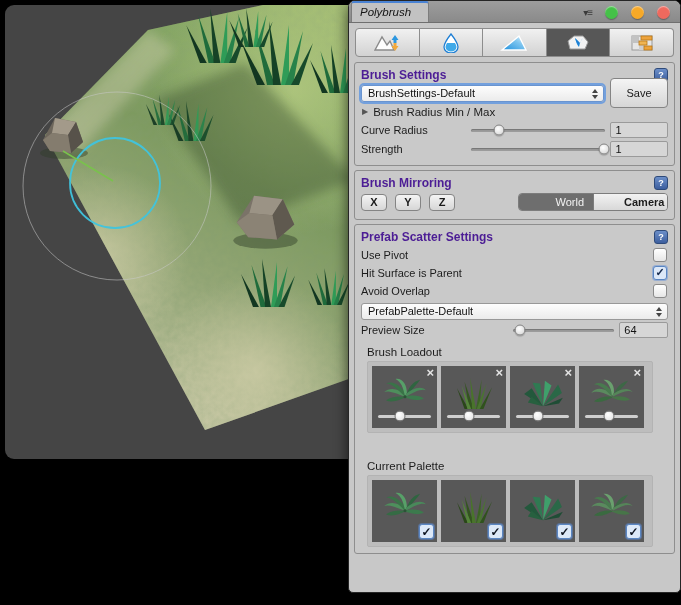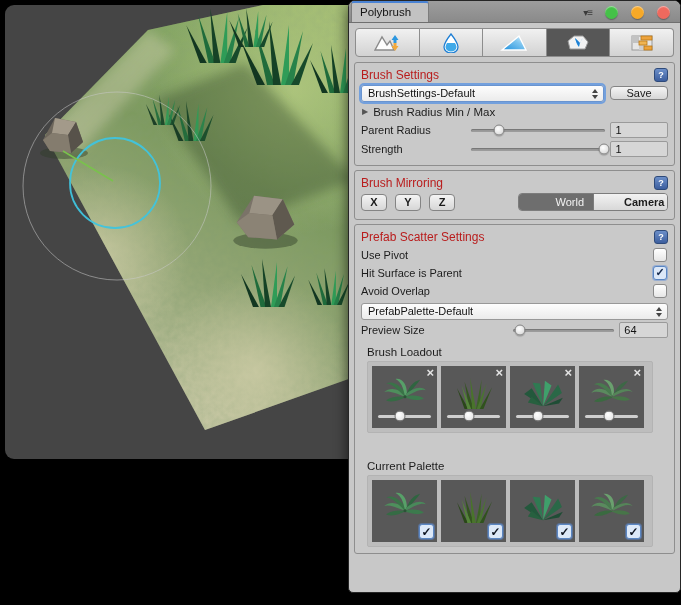--- a/index.html
+++ b/index.html
@@ -12,42 +12,42 @@
   .scene-panel svg { display:block; }
 
   
   .window { position:absolute; left:348px; top:0; width:333px; height:593px;
     background:#c8c8c8; border:1px solid #262626; border-radius:7px 7px 5px 5px;
     box-shadow:0 5px 14px rgba(0,0,0,.65); z-index:5; }
   .titlebar { position:relative; height:22px; background:linear-gradient(#9d9d9d,#8a8a8a);
     border-radius:6px 6px 0 0; border-bottom:1px solid #6f6f6f; }
   .tab { position:absolute; left:2px; bottom:0; width:78px; height:21px; background:#c2c2c2;
     border:1px solid #7d7d7d; border-bottom:none; border-top:2px solid #4a83d4;
-    border-radius:3px 3px 0 0; font-size:11.5px; color:#141414; line-height:18px; padding-left:8px; }
+    border-radius:3px 3px 0 0; font-size:11.5px; color:#141414; line-height:18px; padding-left:8px;font-style:italic; }
   .win-controls { position:absolute; right:10px; top:0; height:22px; display:flex; align-items:center; gap:13px; }
   .menu-glyph { font-size:10px; color:#3a3a3a; letter-spacing:-1px; }
   .light { width:13px; height:13px; border-radius:50%; box-shadow:inset 0 1px 1px rgba(255,255,255,.5), 0 1px 1px rgba(0,0,0,.3); }
 
   .body { position:absolute; top:22px; left:1px; right:1px; bottom:1px; background:#c8c8c8;
     border-radius:0 0 4px 4px; padding:3px; overflow:hidden; }
 
   
   .toolbar { display:flex; height:29px; margin:2px 2px 5px; }
   .tool { flex:1; display:flex; align-items:center; justify-content:center;
     background:linear-gradient(#f1f1f1,#d2d2d2); border:1px solid #8d8d8d; cursor:pointer; }
   .tool + .tool { border-left:none; }
   .tool:first-child { border-radius:4px 0 0 4px; }
   .tool:last-child { border-radius:0 4px 4px 0; }
   .tool[data-selected="true"] { background:#575757; }
 
   
   .section { border:1px solid #8e8e8e; border-radius:3px; background:#c9c9c9;
     margin:4px 1px; padding:3px 6px 6px; }
   .sec-head { display:flex; align-items:center; height:17px; }
-  .sec-title { font-size:12px; font-weight:normal; color:#b91c1c; flex:1; }
+  .sec-title { font-size:12px; font-weight:bold; color:#4c1d95; flex:1; }
   .help-icon { width:14px; height:14px; border-radius:3px; border:1px solid #2e4a7a;
     background:linear-gradient(#6c8fc9,#3c5e9e); color:#fff; font-size:9px; font-weight:bold;
     display:flex; align-items:center; justify-content:center; }
 
   .row { display:flex; align-items:center; height:18px; margin:1px 0; }
   .label { font-size:11px; color:#1c1c1c; }
   .lbl-110 { flex:0 0 110px; }
   .lbl-152 { flex:0 0 152px; }
   .flex1 { flex:1; }
 
@@ -55,21 +55,21 @@
     border:1px solid #989898; border-radius:3px; font-size:11px; color:#111;
     line-height:15px; padding:0 24px 0 6px; white-space:nowrap; overflow:hidden; }
   .dropdown.focused { box-shadow:0 0 0 2px rgba(86,145,227,.75); border-color:#6a94cf; }
   .updown { position:absolute; right:4px; top:2px; width:7px; height:12px; }
   .updown i, .updown b { position:absolute; left:0; width:0; height:0; border-left:3.5px solid transparent; border-right:3.5px solid transparent; }
   .updown i { top:1px; border-bottom:4px solid #444; }
   .updown b { bottom:1px; border-top:4px solid #444; }
 
   .btn { background:linear-gradient(#f4f4f4,#d6d6d6); border:1px solid #848484; border-radius:4px;
     font-size:11px; color:#1a1a1a; display:flex; align-items:center; justify-content:center; cursor:pointer; }
-  .save-btn { width:58px; height:14px; margin-left:6px; }
+  .save-btn { width:58px; height:30px; margin-left:6px; }
 
   .foldout-row { height:17px; }
   .fold-arrow { font-size:8px; color:#555; margin:0 5px 0 1px; }
   .fold-label { font-size:11.5px; color:#1c1c1c; }
 
   .slider { position:relative; width:146px; height:14px; }
   .slider .track { position:absolute; left:0; right:0; top:6px; height:3px; background:#9b9b9b;
     border-radius:2px; box-shadow:inset 0 1px 1px rgba(0,0,0,.25); }
   .slider .thumb { position:absolute; top:7px; width:11px; height:11px; border-radius:50%;
     background:radial-gradient(circle at 40% 35%, #ffffff, #d2d2d2); border:1px solid #868686;
@@ -306,21 +306,21 @@
               <b></b>
             </span>
         </div>
         <button class="btn save-btn">Save</button>
       </div>
       <div class="row foldout-row">
         <span class="fold-arrow">▶</span>
         <span class="fold-label">Brush Radius Min / Max</span>
       </div>
       <div class="row">
-        <span class="label lbl-110">Parent Radius</span>
+        <span class="label lbl-110">Curve Radius</span>
         <span class="flex1"></span>
         <div class="slider">
           <div class="track"></div>
           <div class="thumb" style="left: 21%;"></div>
         </div>
         <div class="value-box">1</div>
       </div>
       <div class="row">
         <span class="label lbl-110">Strength</span>
         <span class="flex1"></span>

